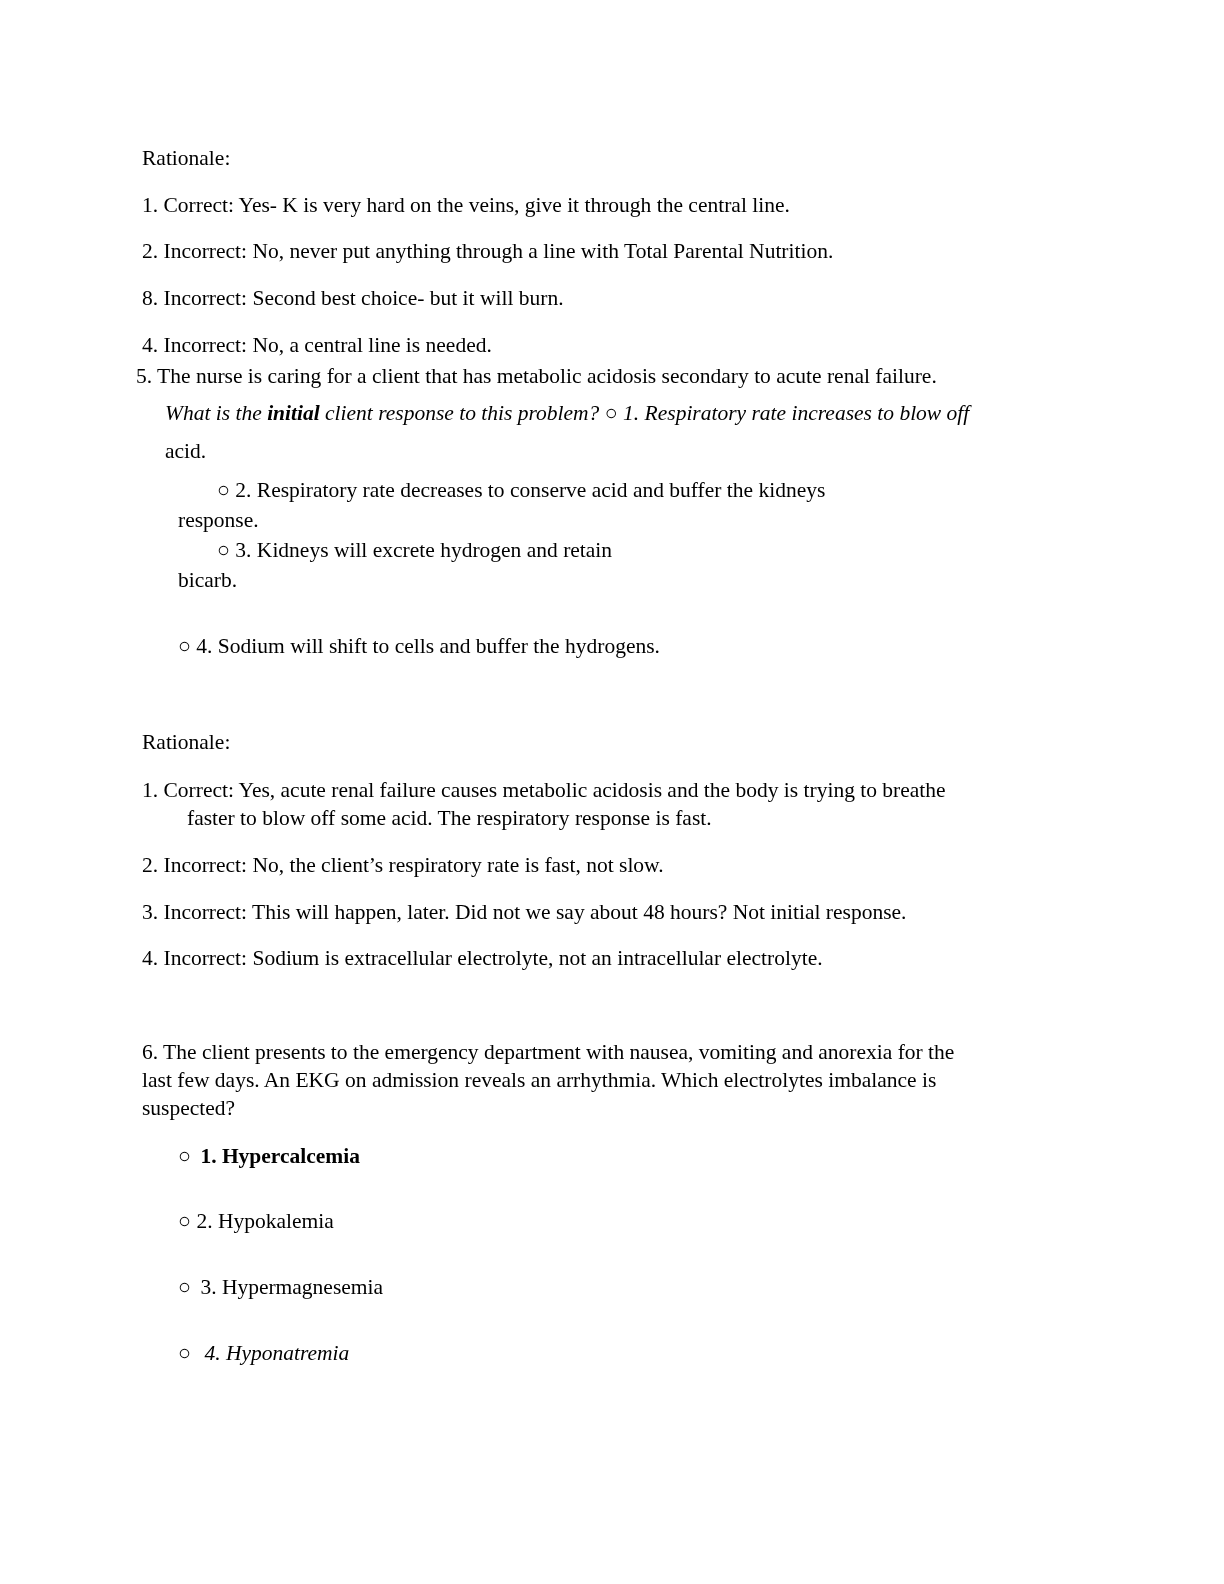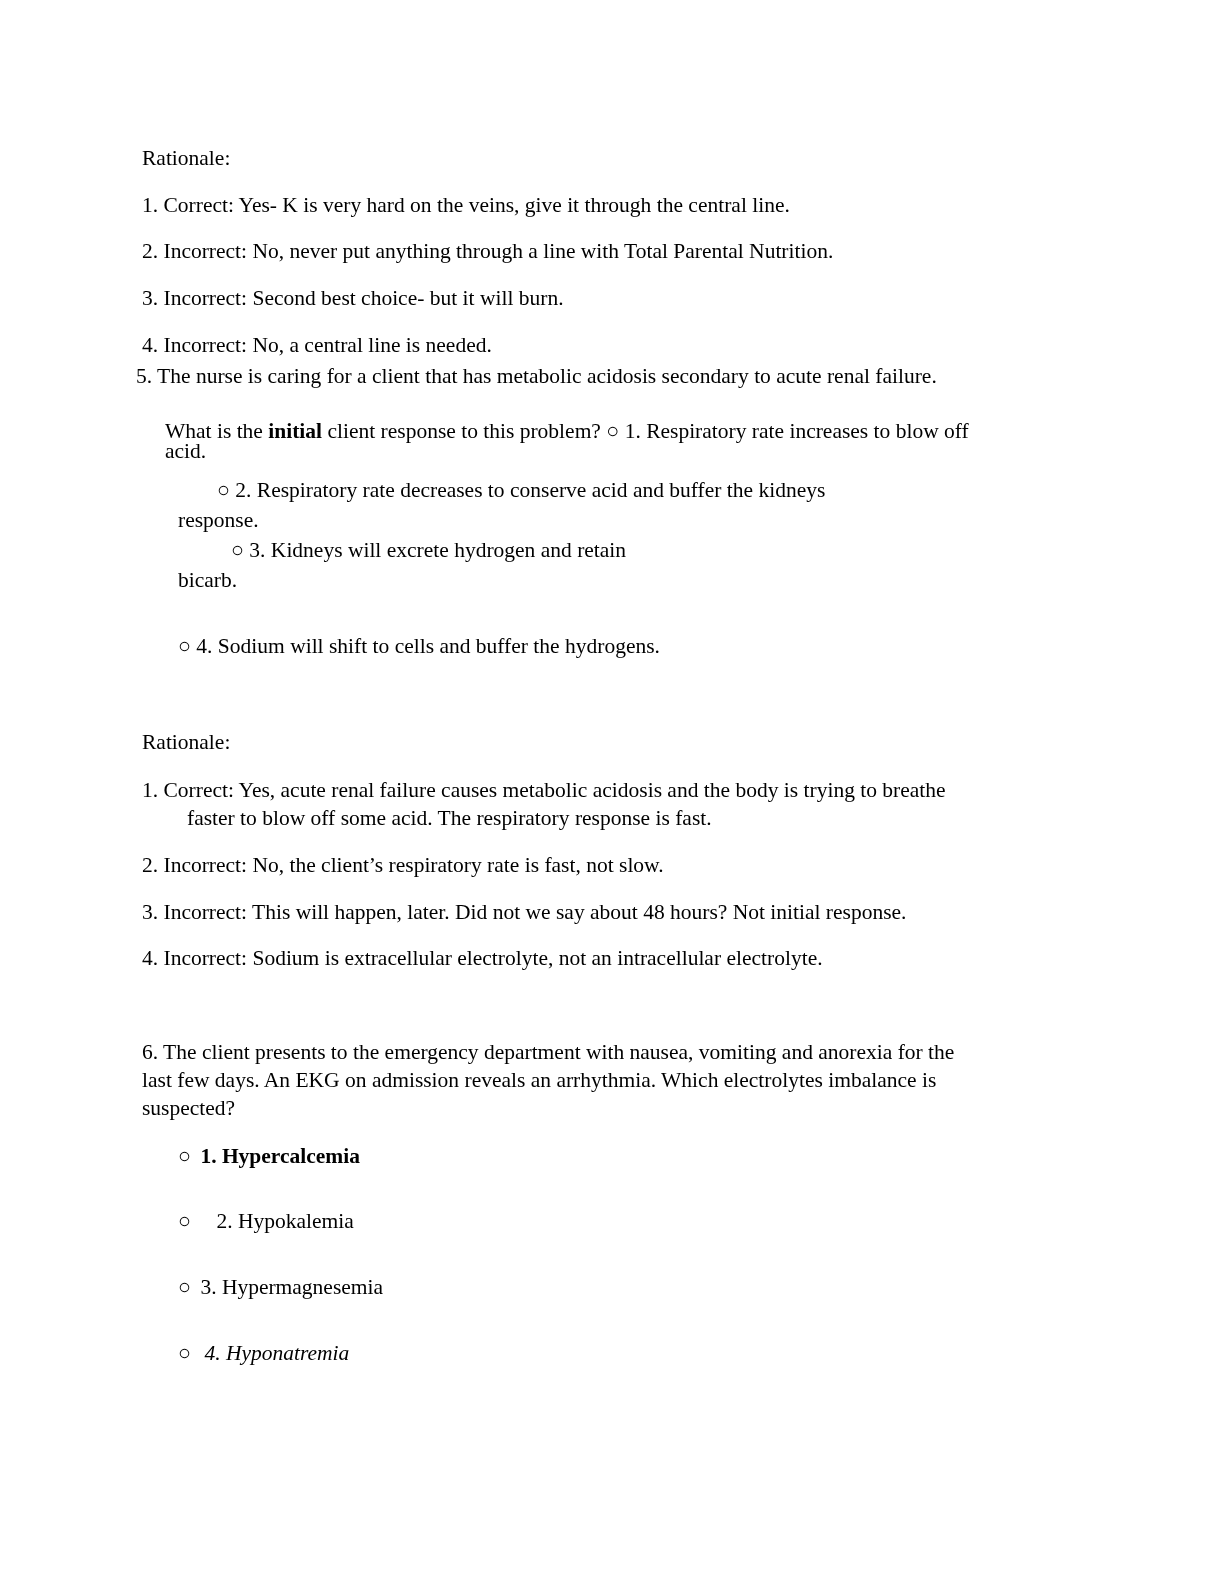--- a/index.html
+++ b/index.html
@@ -8,52 +8,52 @@
     .abs { position: absolute; white-space: nowrap; line-height: 1; }
     .b { font-weight: bold; }
     .circ { display: inline-block; }
   </style>
 </head>
 <body>
 
 <div class="abs" style="left:142px;top:148px;">Rationale:</div>
 <div class="abs" style="left:142px;top:195px;">1. Correct: Yes- K is very hard on the veins, give it through the central line.</div>
 <div class="abs" style="left:142px;top:241px;">2. Incorrect: No, never put anything through a line with Total Parental Nutrition.</div>
-<div class="abs" style="left:142px;top:288px;">3. Incorrect: Second best choice- but it will burn.</div>
+<div class="abs" style="left:142px;top:288px;">8. Incorrect: Second best choice- but it will burn.</div>
 <div class="abs" style="left:142px;top:335px;">4. Incorrect: No, a central line is needed.</div>
 
 <div class="abs" style="left:136px;top:366px;">5. The nurse is caring for a client that has metabolic acidosis secondary to acute renal failure.</div>
-<div class="abs" style="left:165px;top:421px;">
+<div class="abs" style="left:165px;top:403px;font-style:italic;">
   <span>What is the </span><span class="b">initial</span><span> client response to this problem? ○ 1. Respiratory rate increases to blow off</span>
 </div>
 <div class="abs" style="left:165px;top:441px;">acid.</div>
 <div class="abs" style="left:217px;top:480px;">○ 2. Respiratory rate decreases to conserve acid and buffer the kidneys</div>
 <div class="abs" style="left:178px;top:510px;">response.</div>
-<div class="abs" style="left:217px;top:540px;margin-left:14px;">○ 3. Kidneys will excrete hydrogen and retain</div>
+<div class="abs" style="left:217px;top:540px;">○ 3. Kidneys will excrete hydrogen and retain</div>
 <div class="abs" style="left:178px;top:570px;">bicarb.</div>
 <div class="abs" style="left:178px;top:636px;">○ 4. Sodium will shift to cells and buffer the hydrogens.</div>
 
 <div class="abs" style="left:142px;top:732px;">Rationale:</div>
 <div class="abs" style="left:142px;top:780px;">1. Correct: Yes, acute renal failure causes metabolic acidosis and the body is trying to breathe</div>
 <div class="abs" style="left:165px;top:808px;margin-left:22px;">faster to blow off some acid. The respiratory response is fast.</div>
 <div class="abs" style="left:142px;top:855px;">2. Incorrect: No, the client’s respiratory rate is fast, not slow.</div>
 <div class="abs" style="left:142px;top:902px;text-align:right;">3. Incorrect: This will happen, later. Did not we say about 48 hours? Not initial response.</div>
 <div class="abs" style="left:142px;top:948px;">4. Incorrect: Sodium is extracellular electrolyte, not an intracellular electrolyte.</div>
 
 <div class="abs" style="left:142px;top:1042px;">6. The client presents to the emergency department with nausea, vomiting and anorexia for the</div>
 <div class="abs" style="left:142px;top:1070px;">last few days. An EKG on admission reveals an arrhythmia. Which electrolytes imbalance is</div>
 <div class="abs" style="left:142px;top:1098px;">suspected?</div>
 
 <div class="abs" style="left:178px;top:1146px;">
   <span class="circ">○</span>
   <span style="margin-left:4px;font-weight:bold;">1. Hypercalcemia</span>
 </div>
 <div class="abs" style="left:178px;top:1211px;">
   <span class="circ">○</span>
-  <span style="margin-left:20px;">2. Hypokalemia</span>
+  <span style="">2. Hypokalemia</span>
 </div>
 <div class="abs" style="left:178px;top:1277px;">
   <span class="circ">○</span>
   <span style="margin-left:4px;">3. Hypermagnesemia</span>
 </div>
 <div class="abs" style="left:178px;top:1343px;">
   <span class="circ">○</span>
   <span style="margin-left:8px;font-style:italic;">4. Hyponatremia</span>
 </div>
 

